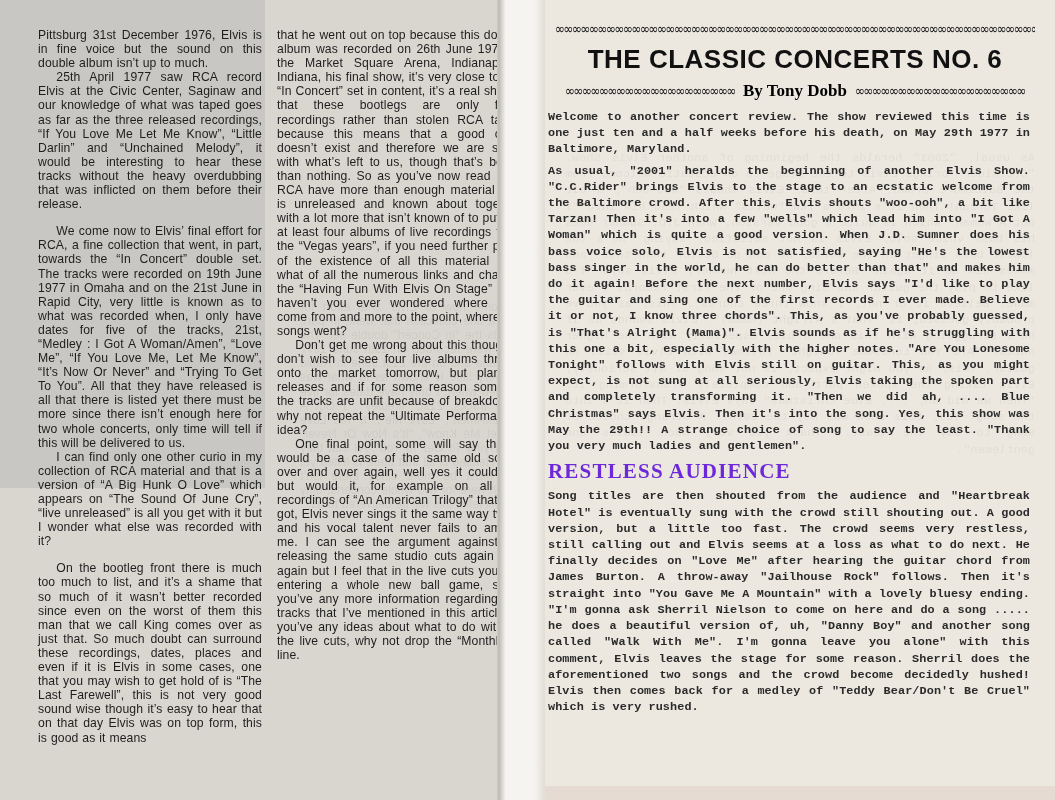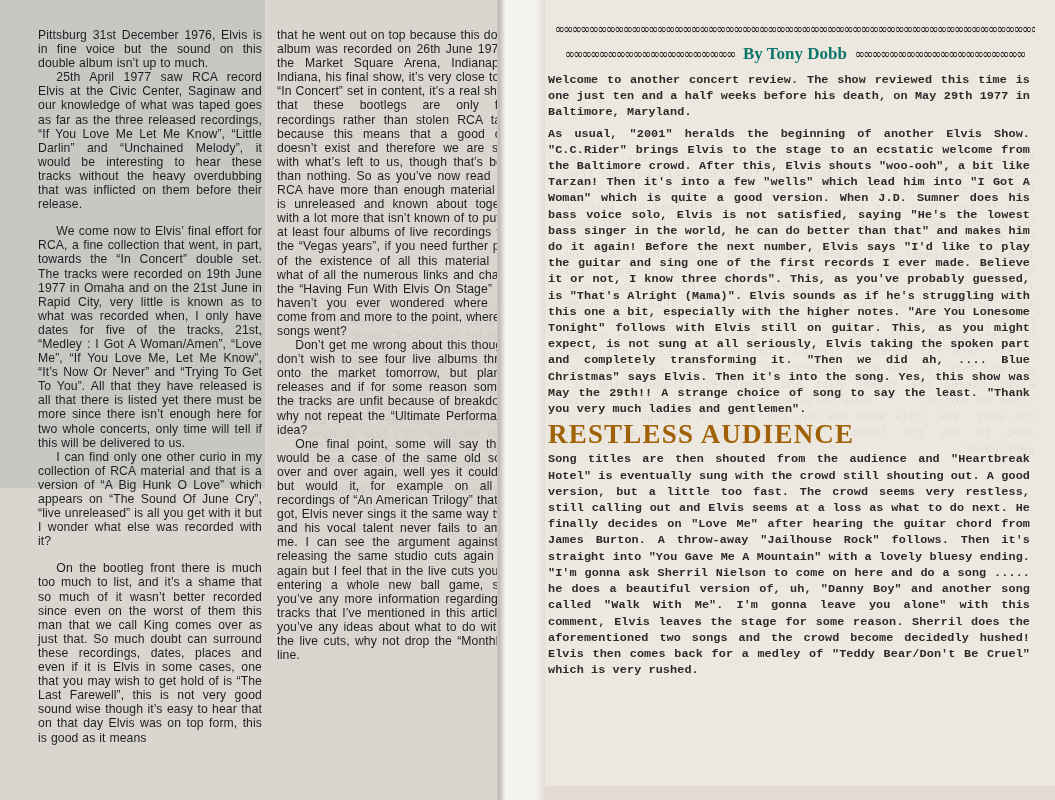--- a/index.html
+++ b/index.html
@@ -35,27 +35,27 @@
   .right-inner{position:absolute;left:3px;top:22px;width:494px;}
   .rope{font-family:"DejaVu Sans",sans-serif;font-size:12px;letter-spacing:-1.5px;
         color:#151515;white-space:nowrap;overflow:hidden;transform:scaleY(1.25);
         text-align:center;}
   .rope.full{width:480px;margin:0 auto;}
   .headline{margin:8px 0 2px 0;text-align:center;font-weight:bold;
             font-size:26px;line-height:31px;letter-spacing:.5px;color:#111;}
   .byline-row{display:flex;align-items:center;justify-content:center;gap:8px;margin:6px 0 8px 0;}
   .byline-row .rope{flex:0 0 auto;max-width:170px;}
   .byline{font-family:"Liberation Serif",serif;font-weight:bold;font-size:17px;
-          color:#0f766e;white-space:nowrap;}
+          color:#000000;white-space:nowrap;}
   .mono{font-family:"Liberation Mono","DejaVu Sans Mono",monospace;
         font-size:11.8px;line-height:16.2px;color:var(--mono_ink);
         text-align:justify;letter-spacing:.1px;}
   .mono p{margin:0 12px 5px 0;font-weight:bold;}
   .section-heading{font-family:"Liberation Serif",serif;font-weight:bold;
-                   font-size:27px;letter-spacing:1.2px;color:#a16207;
+                   font-size:21px;letter-spacing:1.2px;color:#6d28d9;
                    margin:9px 0 9px 0;}
 
   
   .ghost{position:absolute;transform:scaleX(-1);opacity:.05;filter:blur(.4px);
          pointer-events:none;}
   .tint-band{position:absolute;left:0;bottom:0;width:100%;height:14px;
              background:var(--tint_band);}
 </style>
 </head>
 <body>
@@ -85,20 +85,21 @@
   <div class="gutter"></div>
 
   <div class="right-page">
 
     <div class="ghost mono" style="left:20px;top:150px;width:470px;">As usual, "2001" heralds the beginning of another Elvis Show. "C.C.Rider" brings Elvis to the stage to an ecstatic welcome from the Baltimore crowd. After this, Elvis shouts "woo-ooh", a bit like Tarzan! Then it's into a few "wells" which lead him into "I Got A Woman" which is quite a good version. When J.D. Sumner does his bass voice solo, Elvis is not satisfied, saying "He's the lowest bass singer in the world, he can do better than that" and makes him do it again! Before the next number, Elvis says "I'd like to play the guitar and sing one of the first records I ever made. Believe it or not, I know three chords". This, as you've probably guessed, is "That's Alright (Mama)". Elvis sounds as if he's struggling with this one a bit, especially with the higher notes. "Are You Lonesome Tonight" follows with Elvis still on guitar. This, as you might expect, is not sung at all seriously, Elvis taking the spoken part and completely transforming it. "Then we did ah, .... Blue Christmas" says Elvis. Then it's into the song. Yes, this show was May the 29th!! A strange choice of song to say the least. "Thank you very much ladies and gentlemen".</div>
 
     <div class="right-inner">
       <div class="rope full">∞∞∞∞∞∞∞∞∞∞∞∞∞∞∞∞∞∞∞∞∞∞∞∞∞∞∞∞∞∞∞∞∞∞∞∞∞∞∞∞∞∞∞∞∞∞∞∞∞∞∞∞∞∞∞∞∞∞∞∞∞∞∞∞∞∞∞∞∞∞</div>
 
       <div class="headline">
+        <div>THE CLASSIC CONCERTS NO. 6</div>
       </div>
 
       <div class="byline-row">
         <span class="rope">∞∞∞∞∞∞∞∞∞∞∞∞∞∞∞∞∞∞∞∞∞∞∞∞</span>
         <span class="byline">By Tony Dobb</span>
         <span class="rope">∞∞∞∞∞∞∞∞∞∞∞∞∞∞∞∞∞∞∞∞∞∞∞∞</span>
       </div>
 
       <div class="mono">
         <p>Welcome to another concert review. The show reviewed this time is one just ten and a half weeks before his death, on May 29th 1977 in Baltimore, Maryland.</p>

